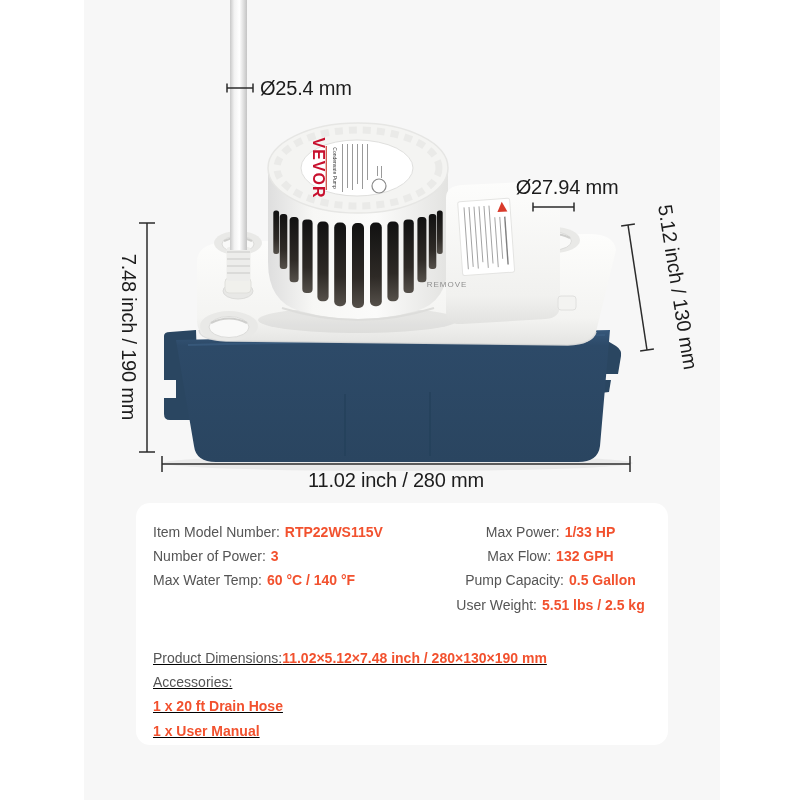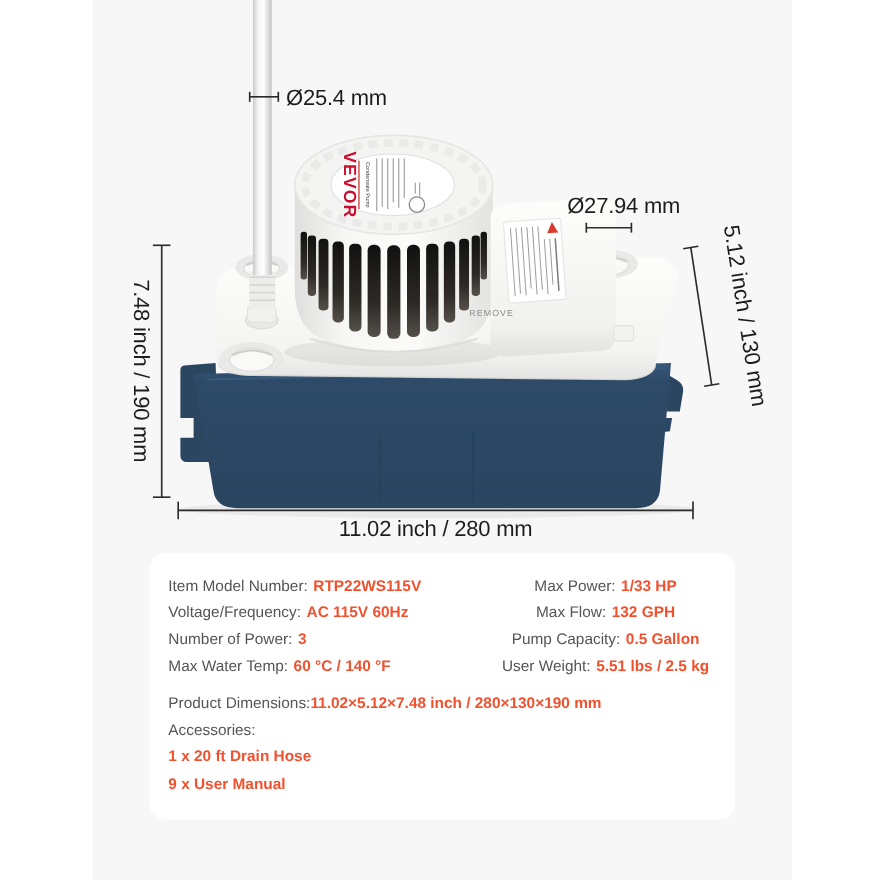--- a/index.html
+++ b/index.html
@@ -9,21 +9,21 @@
 
   .dim-text{font-family:"Liberation Sans",sans-serif;font-size:20px;font-weight:500;fill:#1c1c1c;letter-spacing:-0.2px;}
   .dim-line{stroke:#2b2b2b;stroke-width:1.5;fill:none;}
   .tiny-label{font-family:"Liberation Sans",sans-serif;fill:#8f8f8f;}
 
   
   #spec-card{position:absolute;left:136px;top:503px;width:532px;height:242px;background:#ffffff;border-radius:14px;}
   .spec-col{position:absolute;top:17px;}
   .spec-col.left{left:17px;width:282px;}
   .spec-col.right{left:302px;width:225px;text-align:center;}
-  .spec-bottom{position:absolute;left:17px;top:124px;width:500px;}
+  .spec-bottom{position:absolute;left:17px;top:143px;width:500px;text-decoration:underline;}
   .spec-line{height:24.2px;line-height:24.2px;font-size:14px;white-space:nowrap;}
   .spec-lbl{color:#555555;}
   .spec-lbl.gap{margin-right:5px;}
   .spec-val{color:#f2512e;font-weight:700;}
 </style>
 </head>
 <body>
 
 <div id="stage">
   <div id="canvas-bg"></div>
@@ -204,30 +204,29 @@
         <line x1="162" y1="464" x2="630" y2="464" class="dim-line"></line>
         <line x1="630" y1="456" x2="630" y2="472" class="dim-line"></line>
         <text x="396" y="487" text-anchor="middle" class="dim-text">11.02 inch / 280 mm</text>
       </g>
     </g>
   </svg>
 
   <div id="spec-card">
     <div class="spec-col left">
       <div class="spec-line"><span class="spec-lbl gap">Item Model Number:</span><span class="spec-val">RTP22WS115V</span></div>
-      <div class="spec-line"><span class="spec-lbl gap">Voltage/Frequency:</span><span class="spec-val">AC 115V 60Hz</span></div>
       <div class="spec-line"><span class="spec-lbl gap">Number of Power:</span><span class="spec-val">3</span></div>
       <div class="spec-line"><span class="spec-lbl gap">Max Water Temp:</span><span class="spec-val">60 °C / 140 °F</span></div>
     </div>
     <div class="spec-col right">
       <div class="spec-line"><span class="spec-lbl gap">Max Power:</span><span class="spec-val">1/33 HP</span></div>
       <div class="spec-line"><span class="spec-lbl gap">Max Flow:</span><span class="spec-val">132 GPH</span></div>
       <div class="spec-line"><span class="spec-lbl gap">Pump Capacity:</span><span class="spec-val">0.5 Gallon</span></div>
       <div class="spec-line"><span class="spec-lbl gap">User Weight:</span><span class="spec-val">5.51 lbs / 2.5 kg</span></div>
     </div>
     <div class="spec-bottom">
       <div class="spec-line"><span class="spec-lbl">Product Dimensions:</span><span class="spec-val">11.02×5.12×7.48 inch / 280×130×190 mm</span></div>
       <div class="spec-line"><span class="spec-lbl">Accessories:</span></div>
       <div class="spec-line"><span class="spec-val">1 x 20 ft Drain Hose</span></div>
-      <div class="spec-line"><span class="spec-val">9 x User Manual</span></div>
+      <div class="spec-line"><span class="spec-val">1 x User Manual</span></div>
     </div>
   </div>
 </div>
 
 </body></html>

